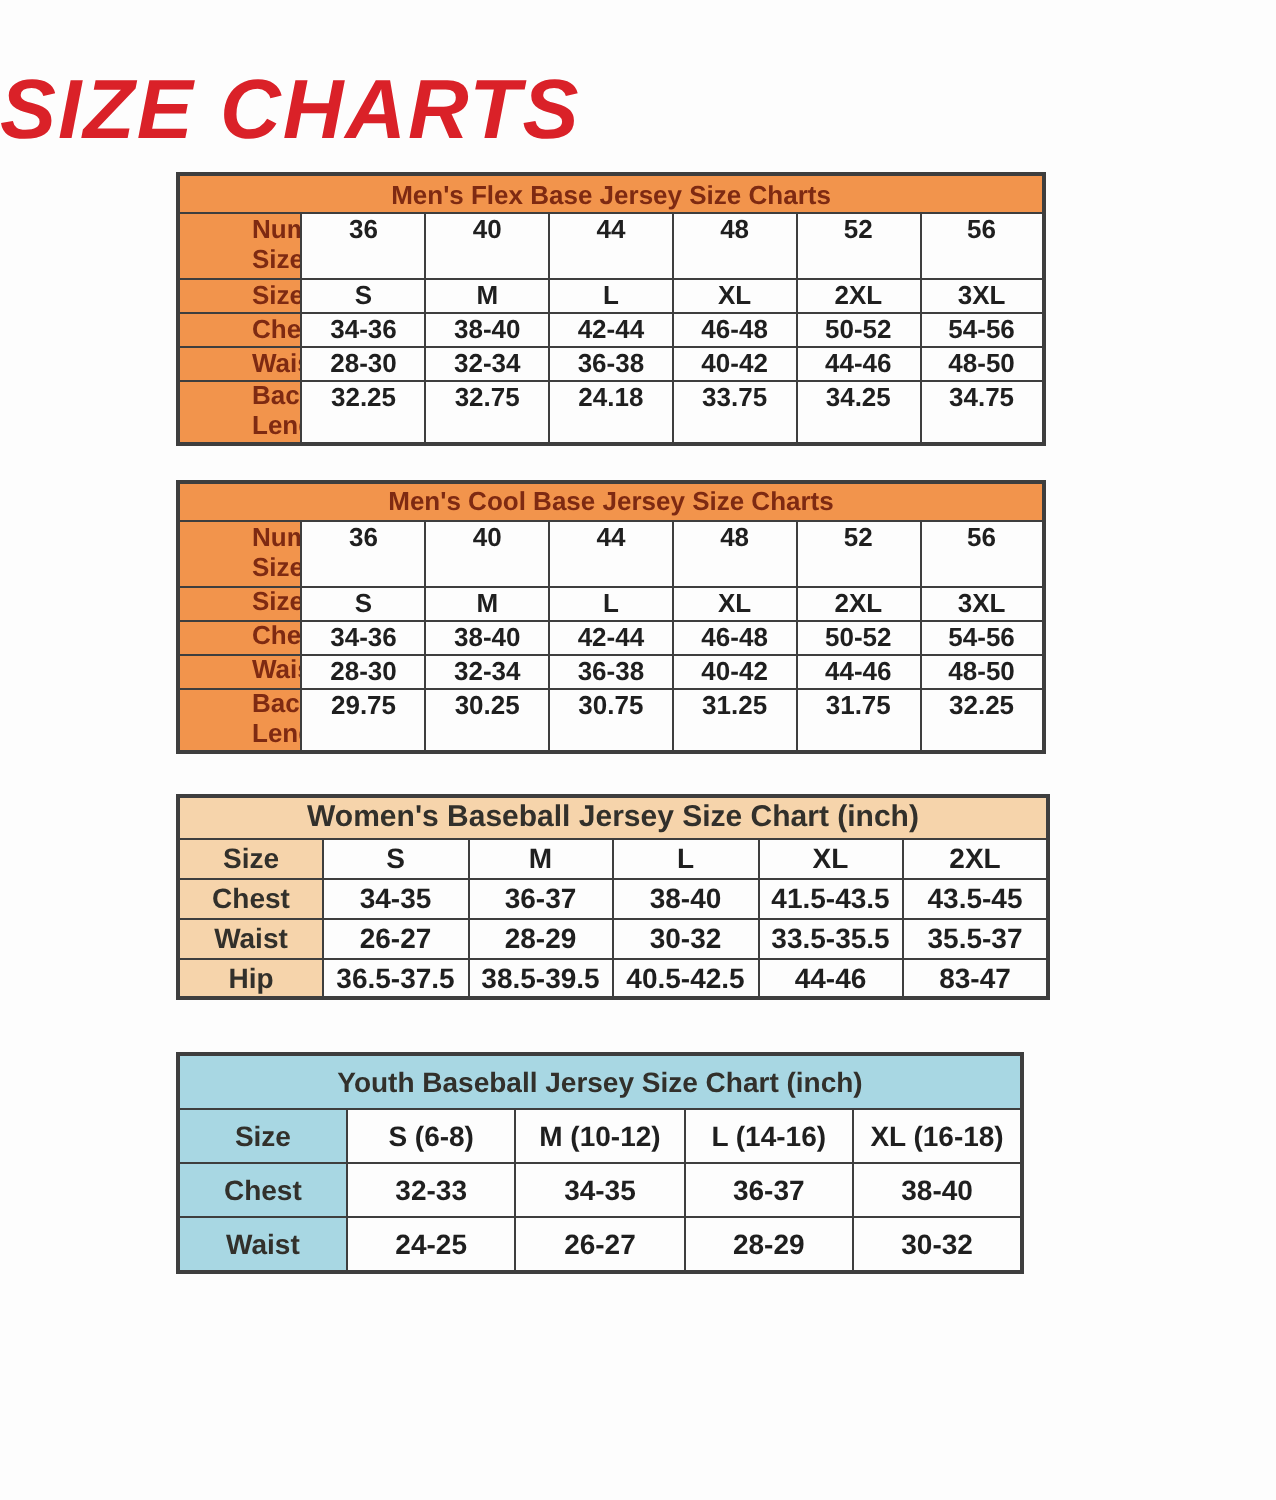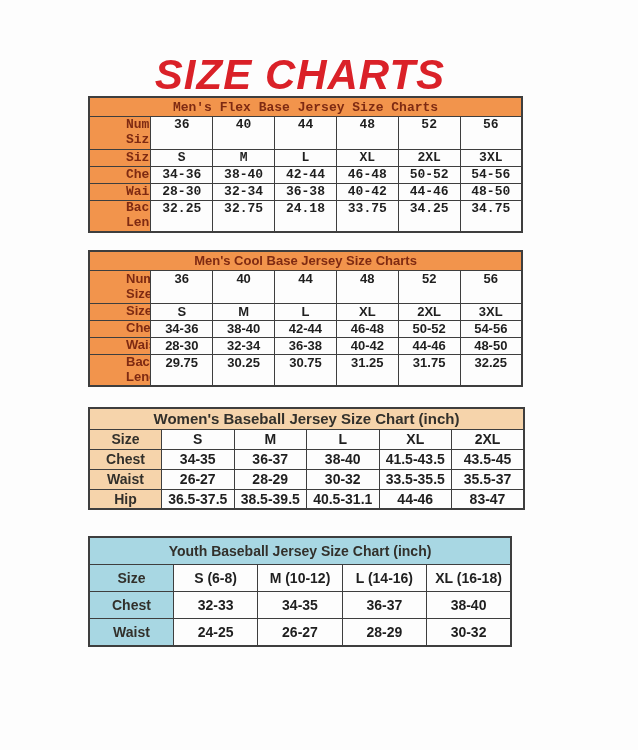--- a/index.html
+++ b/index.html
@@ -16,21 +16,21 @@
   html,body{margin:0;padding:0;}
   body{
     width:638px;height:750px;background:#f3f3f3;
     font-family:"Liberation Sans",sans-serif;
   }
   .page{
     position:relative;width:638px;height:750px;background:var(--page-bg);
     overflow:hidden;
   }
   .title{
-    margin:54px 0 0 0;width:600px;text-align:center;
+    margin:34px 0 0 0;width:600px;text-align:left;
     color:var(--red);font-size:42px;line-height:1.0;
     font-weight:bold;font-style:italic;letter-spacing:1px;
   }
   .subtitle{
     margin:12px 0 0 88px;width:420px;
     color:var(--red);font-size:21px;line-height:1.2;
     font-weight:bold;font-style:italic;
   }
   table.chart{
     border-collapse:collapse;margin-left:88px;table-layout:fixed;
@@ -44,21 +44,21 @@
   th.ttl{height:18px;font-size:13px;}
   td{color:var(--value-dark);}
   
   .t-men{width:435px;}
   .t-men th.ttl{background:var(--orange);color:var(--orange-text);}
   .t-men th.rowlabel{background:var(--orange);color:var(--orange-text);width:87px;font-size:13px;line-height:1.15;padding-left:36px;}
   .t-men td{font-size:13px;vertical-align:top;line-height:16px;}
   .t-men tbody tr{height:17px;}
   .t-men tbody tr:nth-child(1){height:33px;}
   .t-men tbody tr:nth-child(5){height:30px;}
-  .t-men.t1{margin-top:0;font-family:Liberation Mono, monospace;}
+  .t-men.t1{margin-top:10px;}
   .t-men.t2{margin-top:17px;}
   
   .t-women{width:437px;margin-top:20px;}
   .t-women th.ttl{background:var(--peach);color:var(--label-dark);height:20px;font-size:15px;}
   .t-women th.rowlabel{background:var(--peach);color:var(--label-dark);width:70px;font-size:14px;}
   .t-women td{font-size:14px;}
   .t-women tbody tr{height:20px;}
   
   .t-youth{width:424px;margin-top:26px;padding-left:20px;}
   .t-youth th.ttl{background:var(--blue);color:var(--label-dark);height:26px;font-size:14px;}
@@ -211,21 +211,21 @@
           <td>26-27</td>
           <td>28-29</td>
           <td>30-32</td>
           <td>33.5-35.5</td>
           <td>35.5-37</td>
         </tr>
         <tr>
           <th class="rowlabel">Hip</th>
           <td>36.5-37.5</td>
           <td>38.5-39.5</td>
-          <td>40.5-31.1</td>
+          <td>40.5-42.5</td>
           <td>44-46</td>
           <td>83-47</td>
         </tr>
       </tbody>
   </table>
 
   <table class="chart t-youth">
     <thead>
       <tr>
         <th class="ttl" colspan="5">Youth Baseball Jersey Size Chart (inch)</th>

